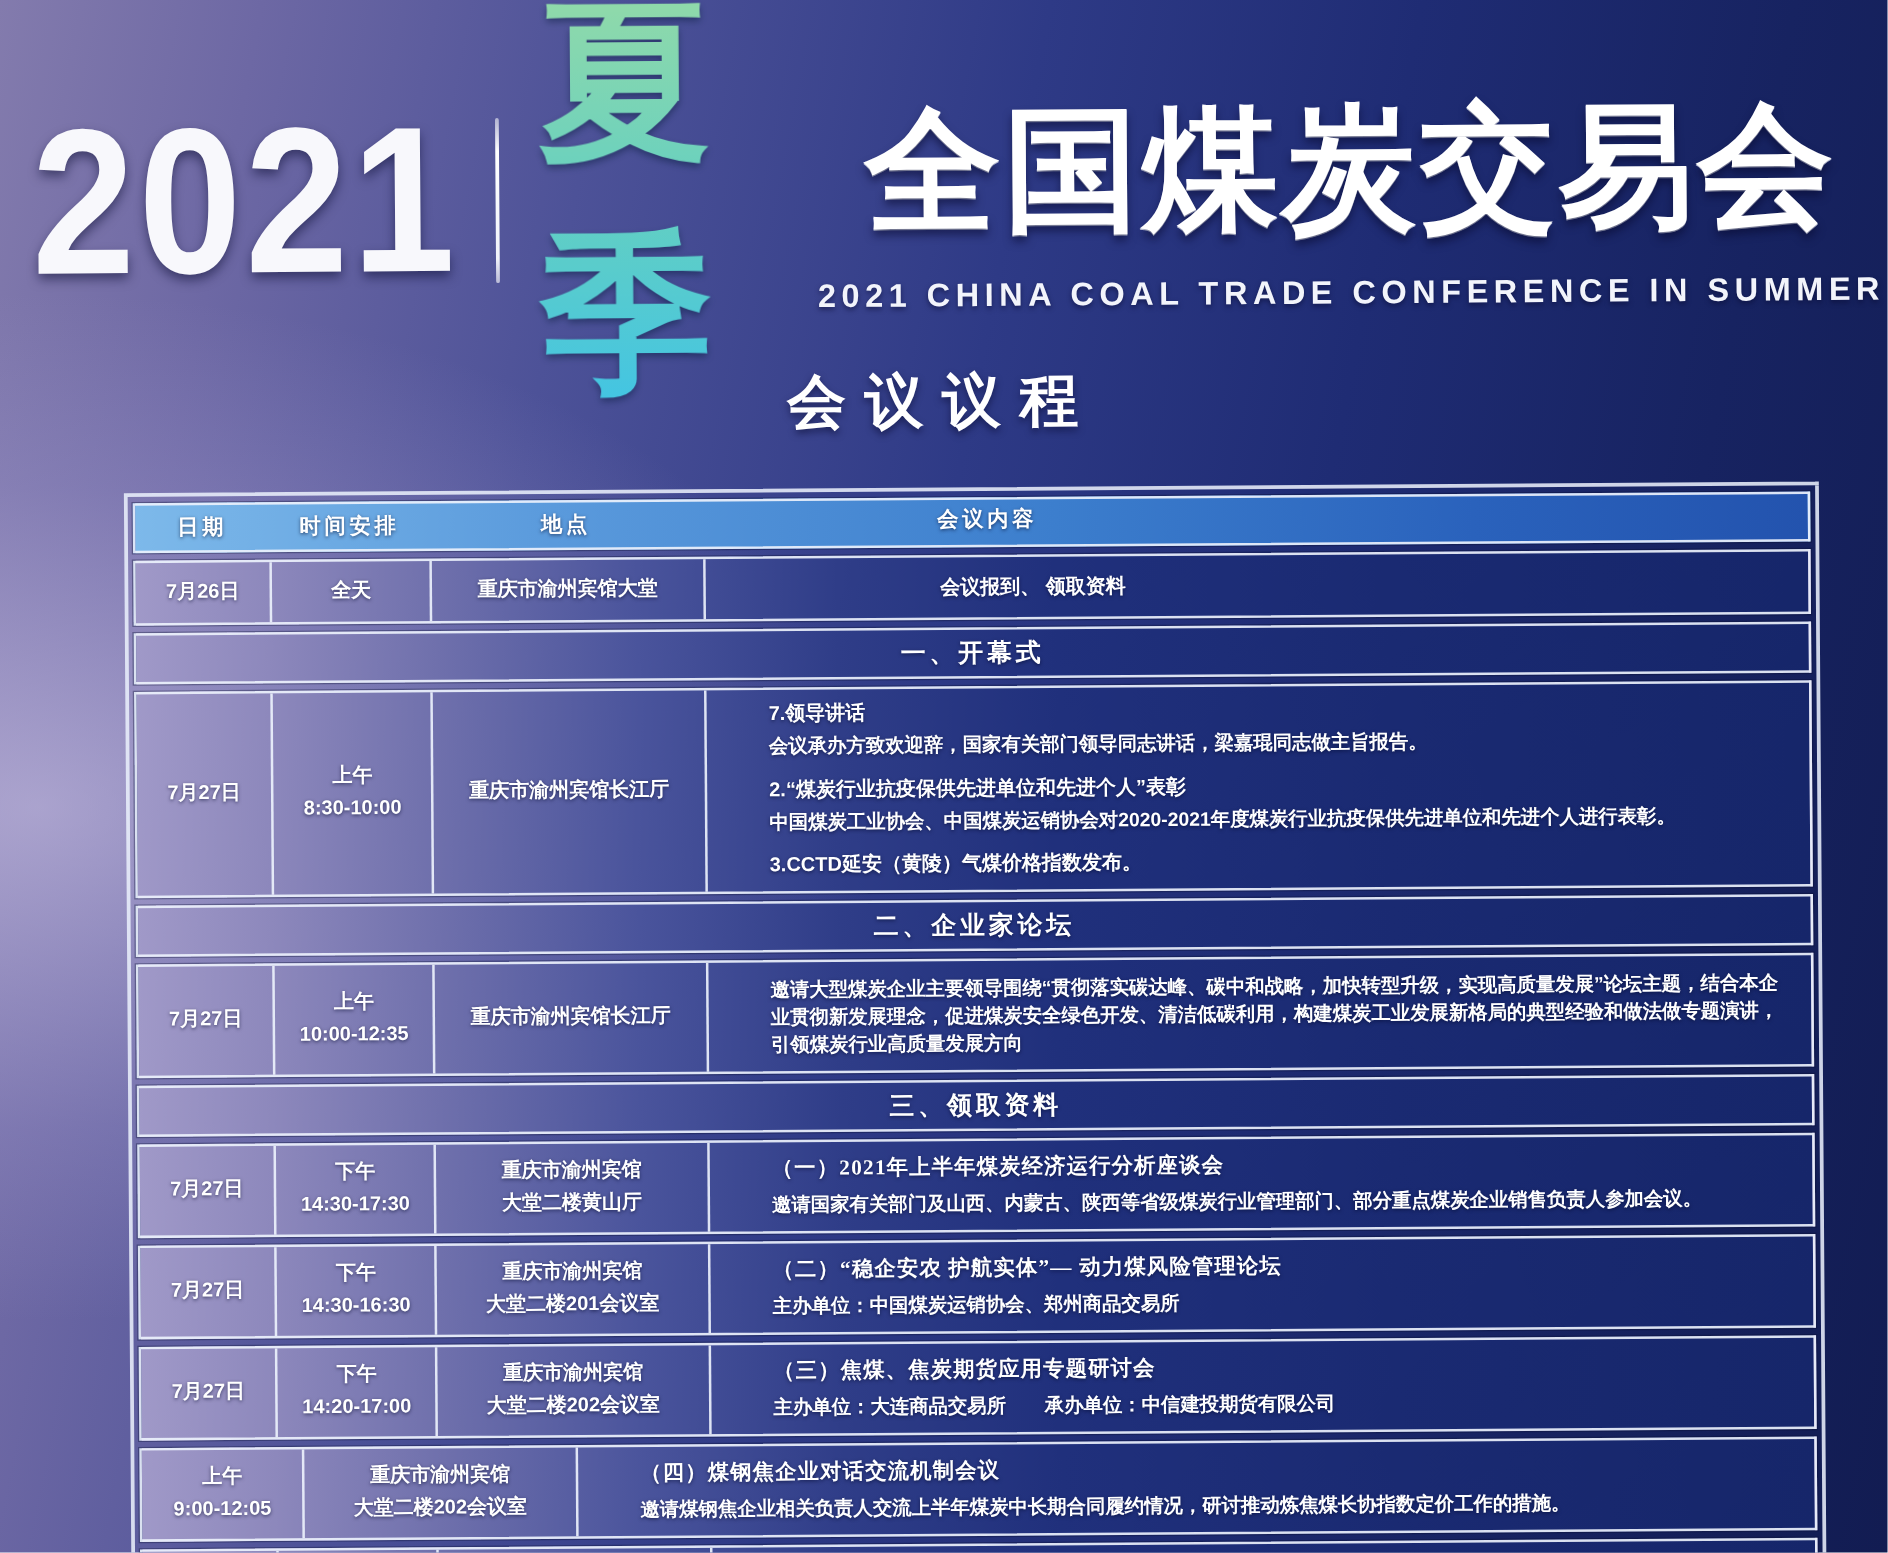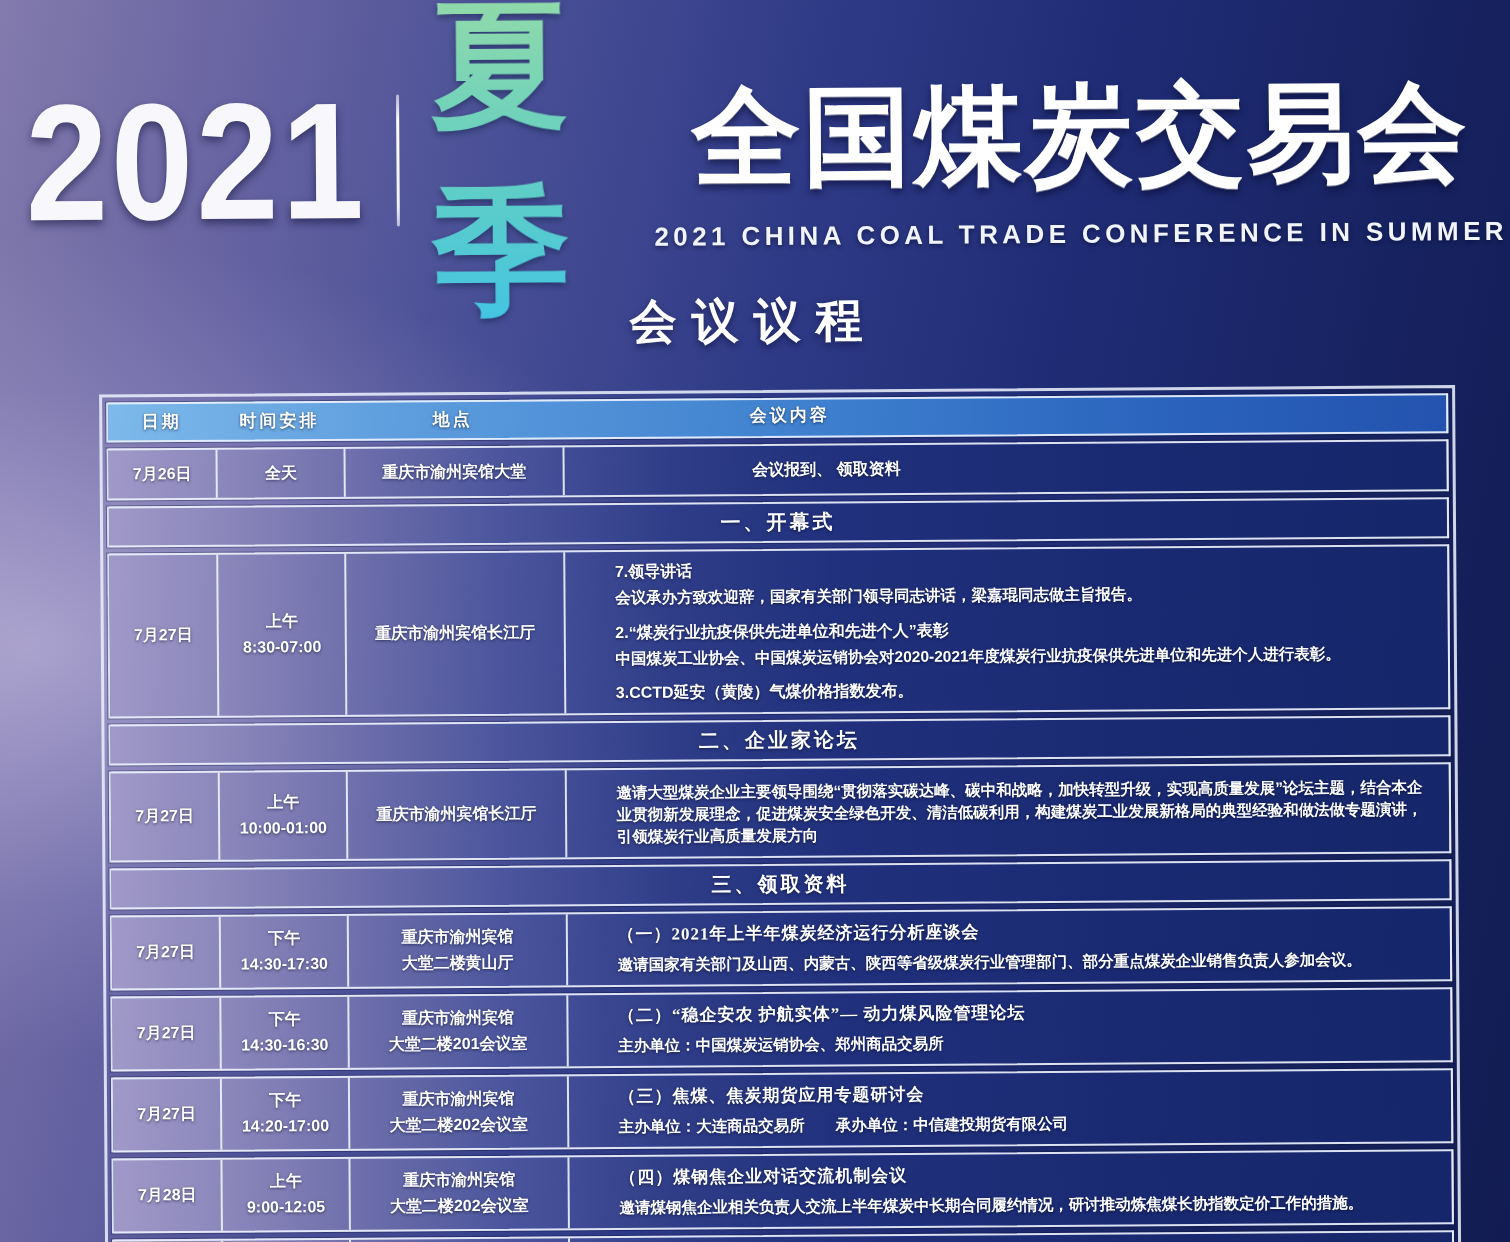--- a/index.html
+++ b/index.html
@@ -131,41 +131,41 @@
             <div class="line-center">会议报到、 领取资料</div>
           </div>
   </div>
         <div class="row section">
     <div class="section-title">一、开幕式</div>
   </div>
         <div class="row entry">
     <div class="cell c-date">7月27日</div>
     <div class="cell c-time">
             <div>上午</div>
-            <div>8:30-07:00</div>
+            <div>8:30-10:00</div>
           </div>
     <div class="cell c-loc">
             <div>重庆市渝州宾馆长江厅</div>
           </div>
     <div class="cell c-content">
             <div class="line-num">7.领导讲话</div>
             <div class="line-body">会议承办方致欢迎辞，国家有关部门领导同志讲话，梁嘉琨同志做主旨报告。</div>
             <div class="line-num">2.“煤炭行业抗疫保供先进单位和先进个人”表彰</div>
             <div class="line-body">中国煤炭工业协会、中国煤炭运销协会对2020-2021年度煤炭行业抗疫保供先进单位和先进个人进行表彰。</div>
             <div class="line-num">3.CCTD延安（黄陵）气煤价格指数发布。</div>
           </div>
   </div>
         <div class="row section">
     <div class="section-title">二、企业家论坛</div>
   </div>
         <div class="row entry">
     <div class="cell c-date">7月27日</div>
     <div class="cell c-time">
             <div>上午</div>
-            <div>10:00-01:00</div>
+            <div>10:00-12:35</div>
           </div>
     <div class="cell c-loc">
             <div>重庆市渝州宾馆长江厅</div>
           </div>
     <div class="cell c-content">
             <div class="line-body">邀请大型煤炭企业主要领导围绕“贯彻落实碳达峰、碳中和战略，加快转型升级，实现高质量发展”论坛主题，结合本企业贯彻新发展理念，促进煤炭安全绿色开发、清洁低碳利用，构建煤炭工业发展新格局的典型经验和做法做专题演讲，引领煤炭行业高质量发展方向</div>
           </div>
   </div>
         <div class="row section">
     <div class="section-title">三、领取资料</div>
@@ -209,21 +209,20 @@
     <div class="cell c-loc">
             <div>重庆市渝州宾馆</div>
             <div>大堂二楼202会议室</div>
           </div>
     <div class="cell c-content">
             <div class="line-title">（三）焦煤、焦炭期货应用专题研讨会</div>
             <div class="line-body">主办单位：大连商品交易所　　承办单位：中信建投期货有限公司</div>
           </div>
   </div>
         <div class="row entry">
-    <div class="cell c-date">7月28日</div>
     <div class="cell c-time">
             <div>上午</div>
             <div>9:00-12:05</div>
           </div>
     <div class="cell c-loc">
             <div>重庆市渝州宾馆</div>
             <div>大堂二楼202会议室</div>
           </div>
     <div class="cell c-content">
             <div class="line-title">（四）煤钢焦企业对话交流机制会议</div>

